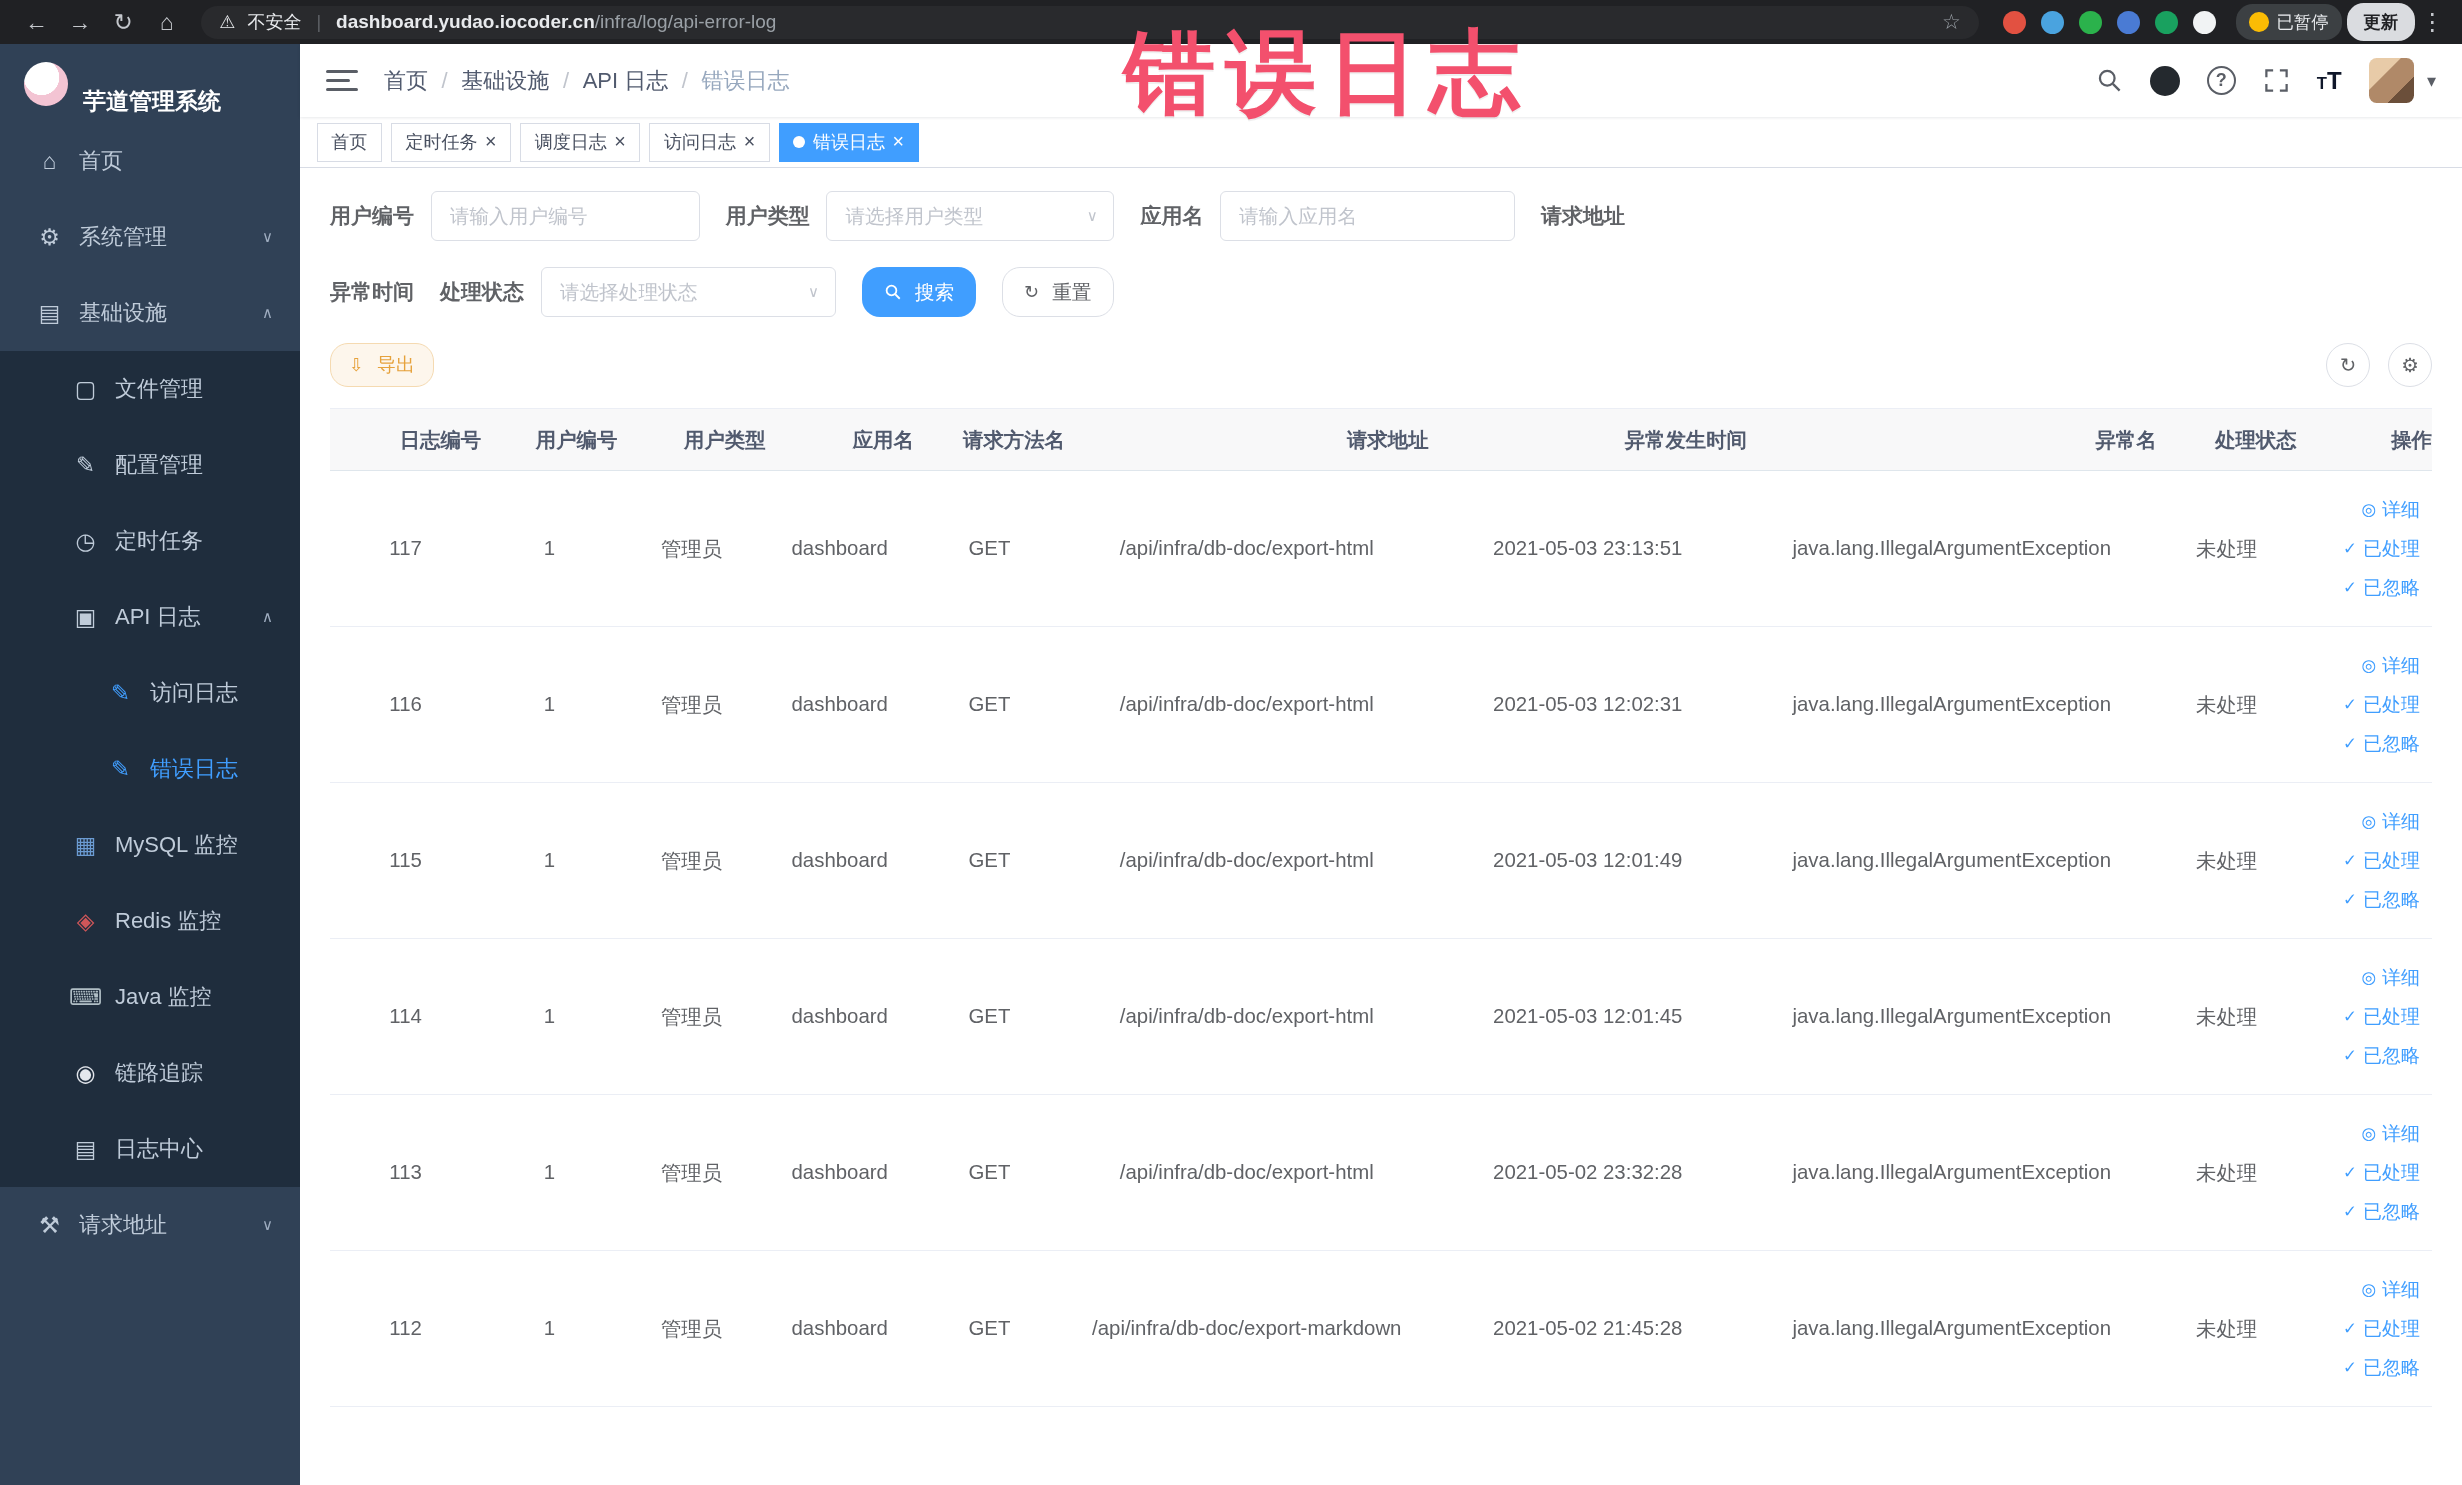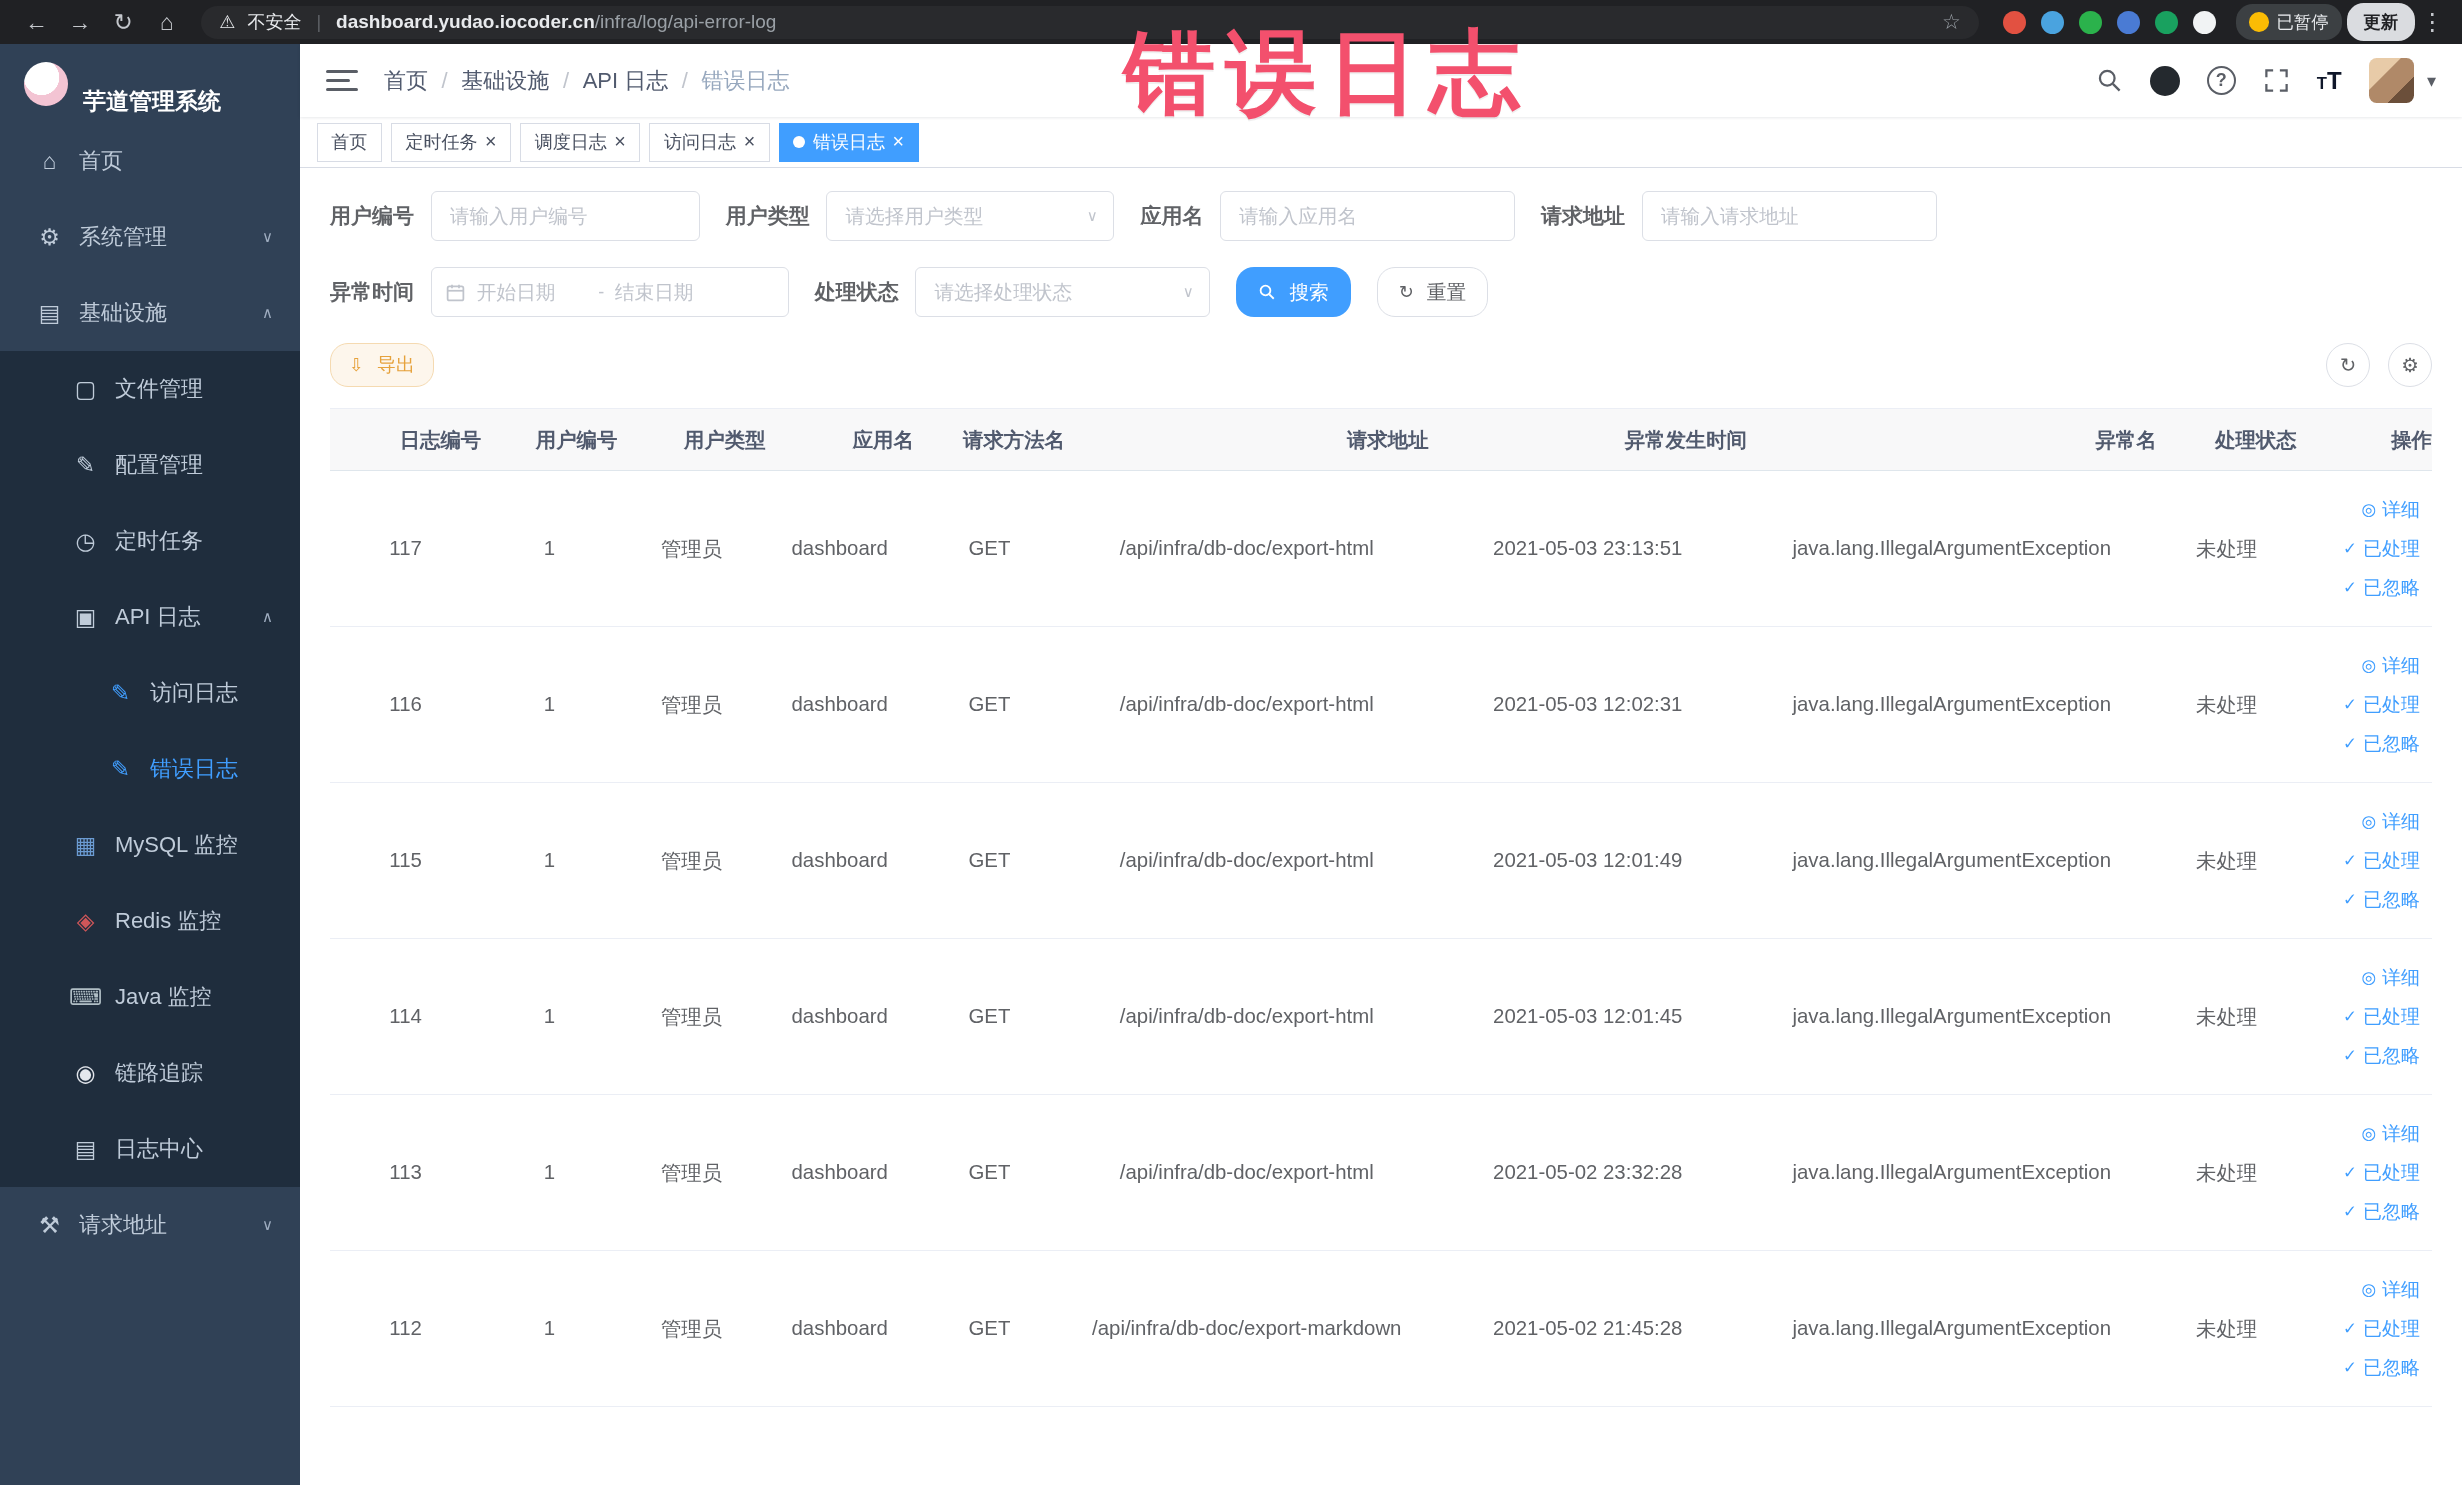--- a/index.html
+++ b/index.html
@@ -287,38 +287,26 @@
             <input class="sel-input" placeholder="请选择用户类型" style="">
             <span class="sel-arrow">∨</span>
           </div>
         </div>
         <div class="f-item">
           <label class="f-label">应用名</label>
           <input class="f-input w390" placeholder="请输入应用名" style="">
         </div>
         <div class="f-item">
           <label class="f-label">请求地址</label>
-          <input class="f-input w390" placeholder="请输入请求地址" style="">
         </div>
       </div>
 
       <div class="filter-row">
         <div class="f-item">
           <label class="f-label">异常时间</label>
-          <div class="f-range">
-            <svg class="cal-ic" width="21" height="21" viewBox="0 0 24 24" fill="none" stroke="#c0c4cc" stroke-width="2">
-                <rect x="3" y="5" width="18" height="16" rx="2"></rect>
-                <line x1="3" y1="10" x2="21" y2="10"></line>
-                <line x1="8" y1="3" x2="8" y2="7"></line>
-                <line x1="16" y1="3" x2="16" y2="7"></line>
-              </svg>
-            <input class="range-input" placeholder="开始日期" style="">
-            <span class="range-sep">-</span>
-            <input class="range-input" placeholder="结束日期" style="">
-          </div>
         </div>
         <div class="f-item">
           <label class="f-label">处理状态</label>
           <div class="f-select w390">
             <input class="sel-input" placeholder="请选择处理状态" style="">
             <span class="sel-arrow">∨</span>
           </div>
         </div>
         <button class="btn btn-primary">
           <svg width="18" height="18" viewBox="0 0 24 24">

